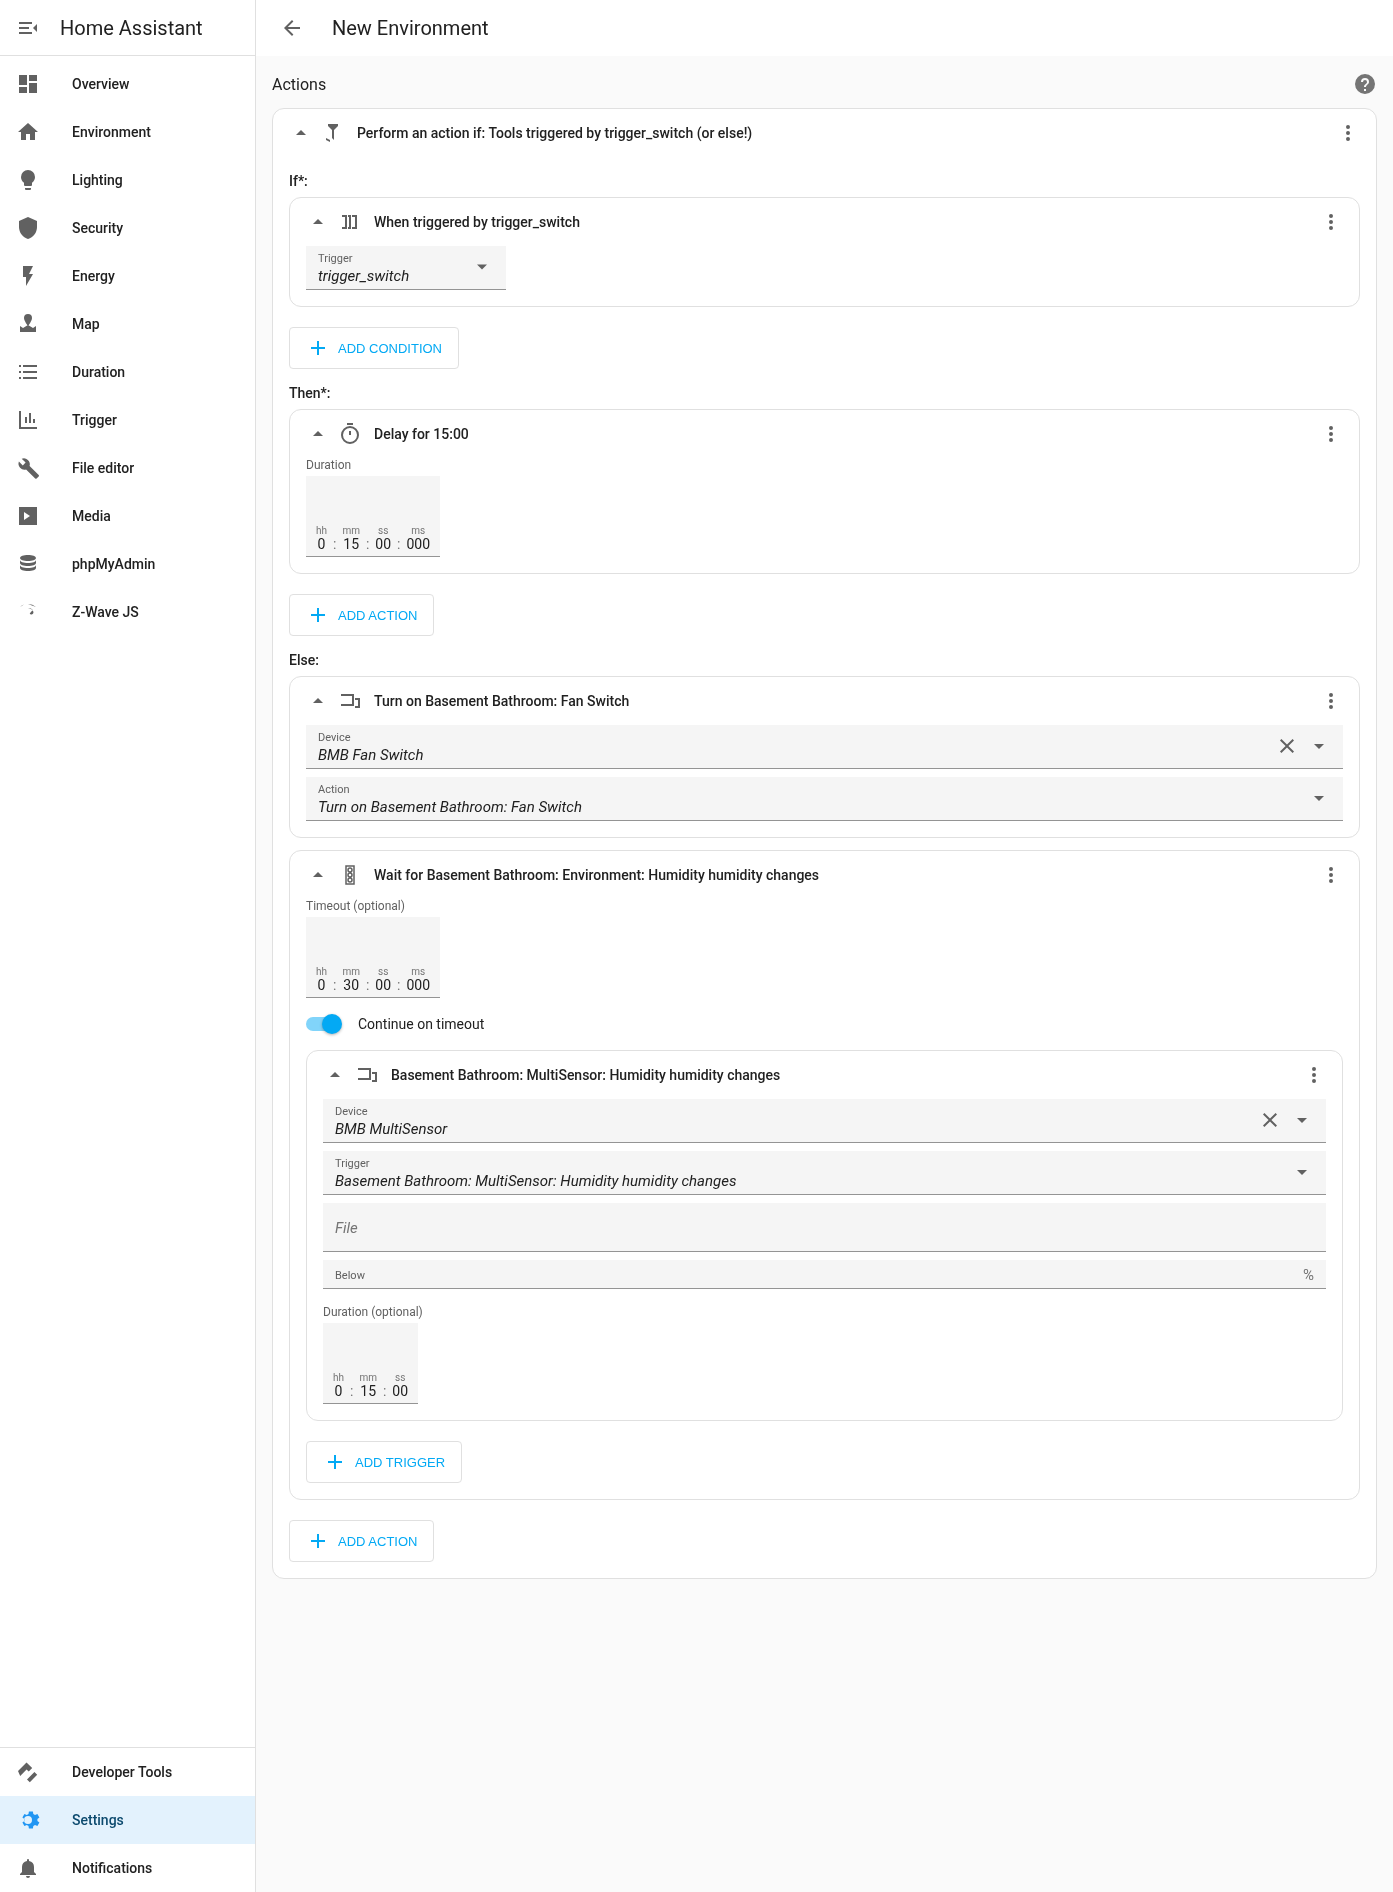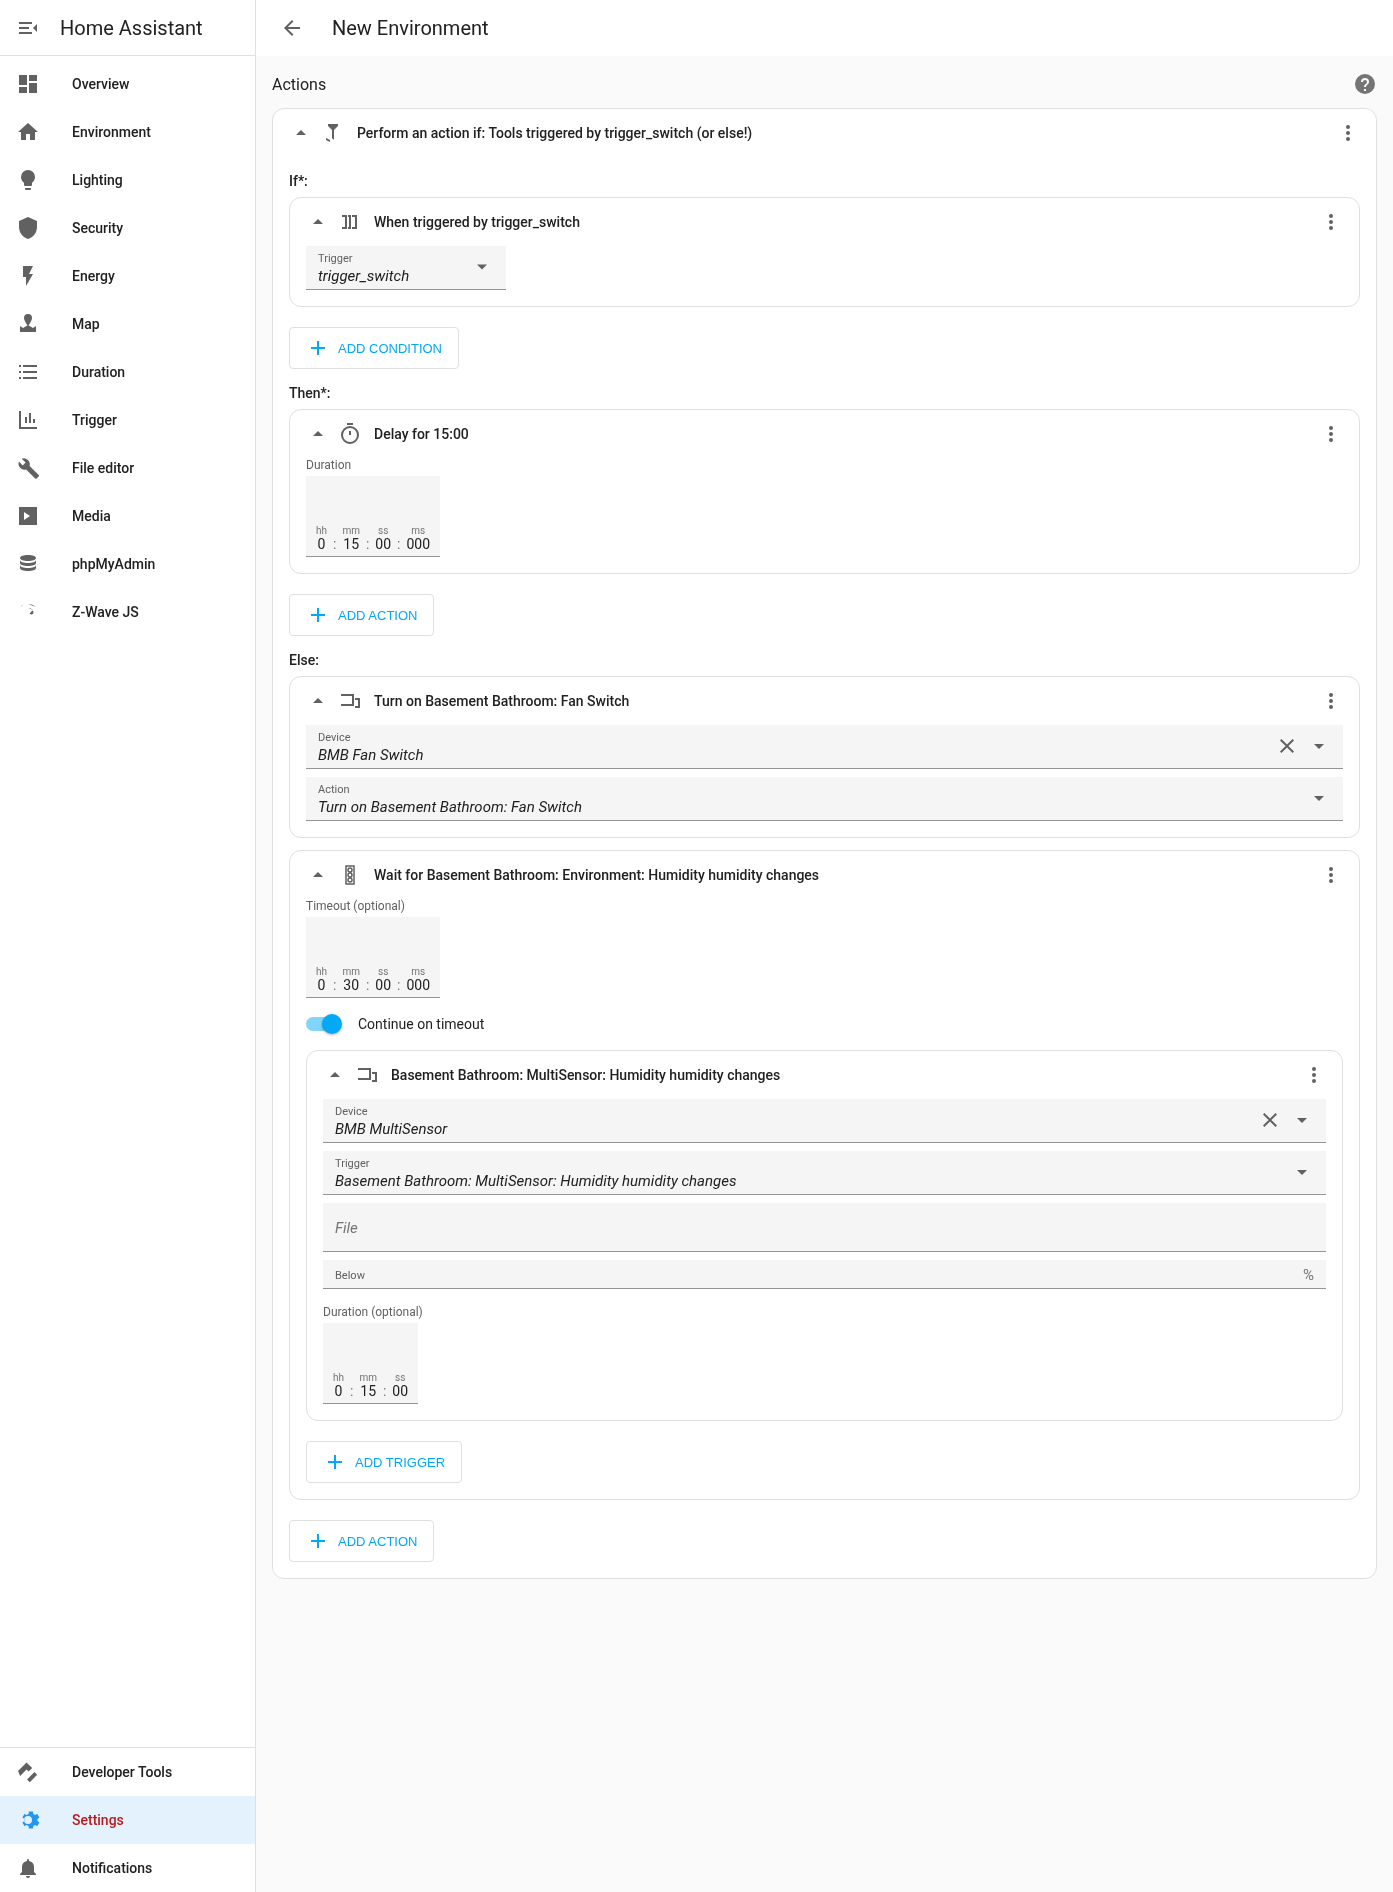--- a/index.html
+++ b/index.html
@@ -4,21 +4,21 @@
 <style>
 * { box-sizing: border-box; margin: 0; padding: 0; }
 body { font-family: Roboto, -apple-system, BlinkMacSystemFont, sans-serif; font-size: 14px; color: #212121; background: #fff; width: 1393px; }
 .app { display: flex; }
 .sidebar { width: 256px; border-right: 1px solid #e0e0e0; display: flex; flex-direction: column; height: 1892px; flex-shrink: 0; }
 .sidebar-header { display: flex; align-items: center; padding: 0 16px; height: 56px; border-bottom: 1px solid #e0e0e0; }
 .sidebar-title { font-size: 20px; font-weight: 400; margin-left: 20px; }
 .menu-icon { width: 24px; height: 24px; display: flex; align-items: center; justify-content: center; }
 .sidebar-nav { flex: 1; padding-top: 4px; }
 .sidebar-item { display: flex; align-items: center; height: 48px; padding: 0 16px; cursor: pointer; color: #212121; font-weight: 500; font-size: 14px; }
-.sidebar-item.active { background: #e3f2fd; color: #b91c1c; }
+.sidebar-item.active { background: #e3f2fd; color: #0c4a6e; }
 .sidebar-item.active .nav-icon svg { fill: #2196f3; }
 .nav-icon { width: 24px; height: 24px; margin-right: 32px; display: flex; align-items: center; justify-content: center; }
 .nav-icon svg { fill: #616161; }
 .sidebar-bottom { border-top: 1px solid #e0e0e0; }
 .main { flex: 1; background: #fafafa; }
 .main-header { background: #fff; height: 56px; display: flex; align-items: center; padding: 0 16px; }
 .back-btn { width: 40px; height: 40px; display: flex; align-items: center; justify-content: center; cursor: pointer; border-radius: 50%; }
 .page-title { font-size: 20px; font-weight: 400; margin-left: 20px; }
 .content { padding: 0 16px 24px 16px; }
 .section-header { display: flex; align-items: center; padding: 16px 0 12px 0; }

